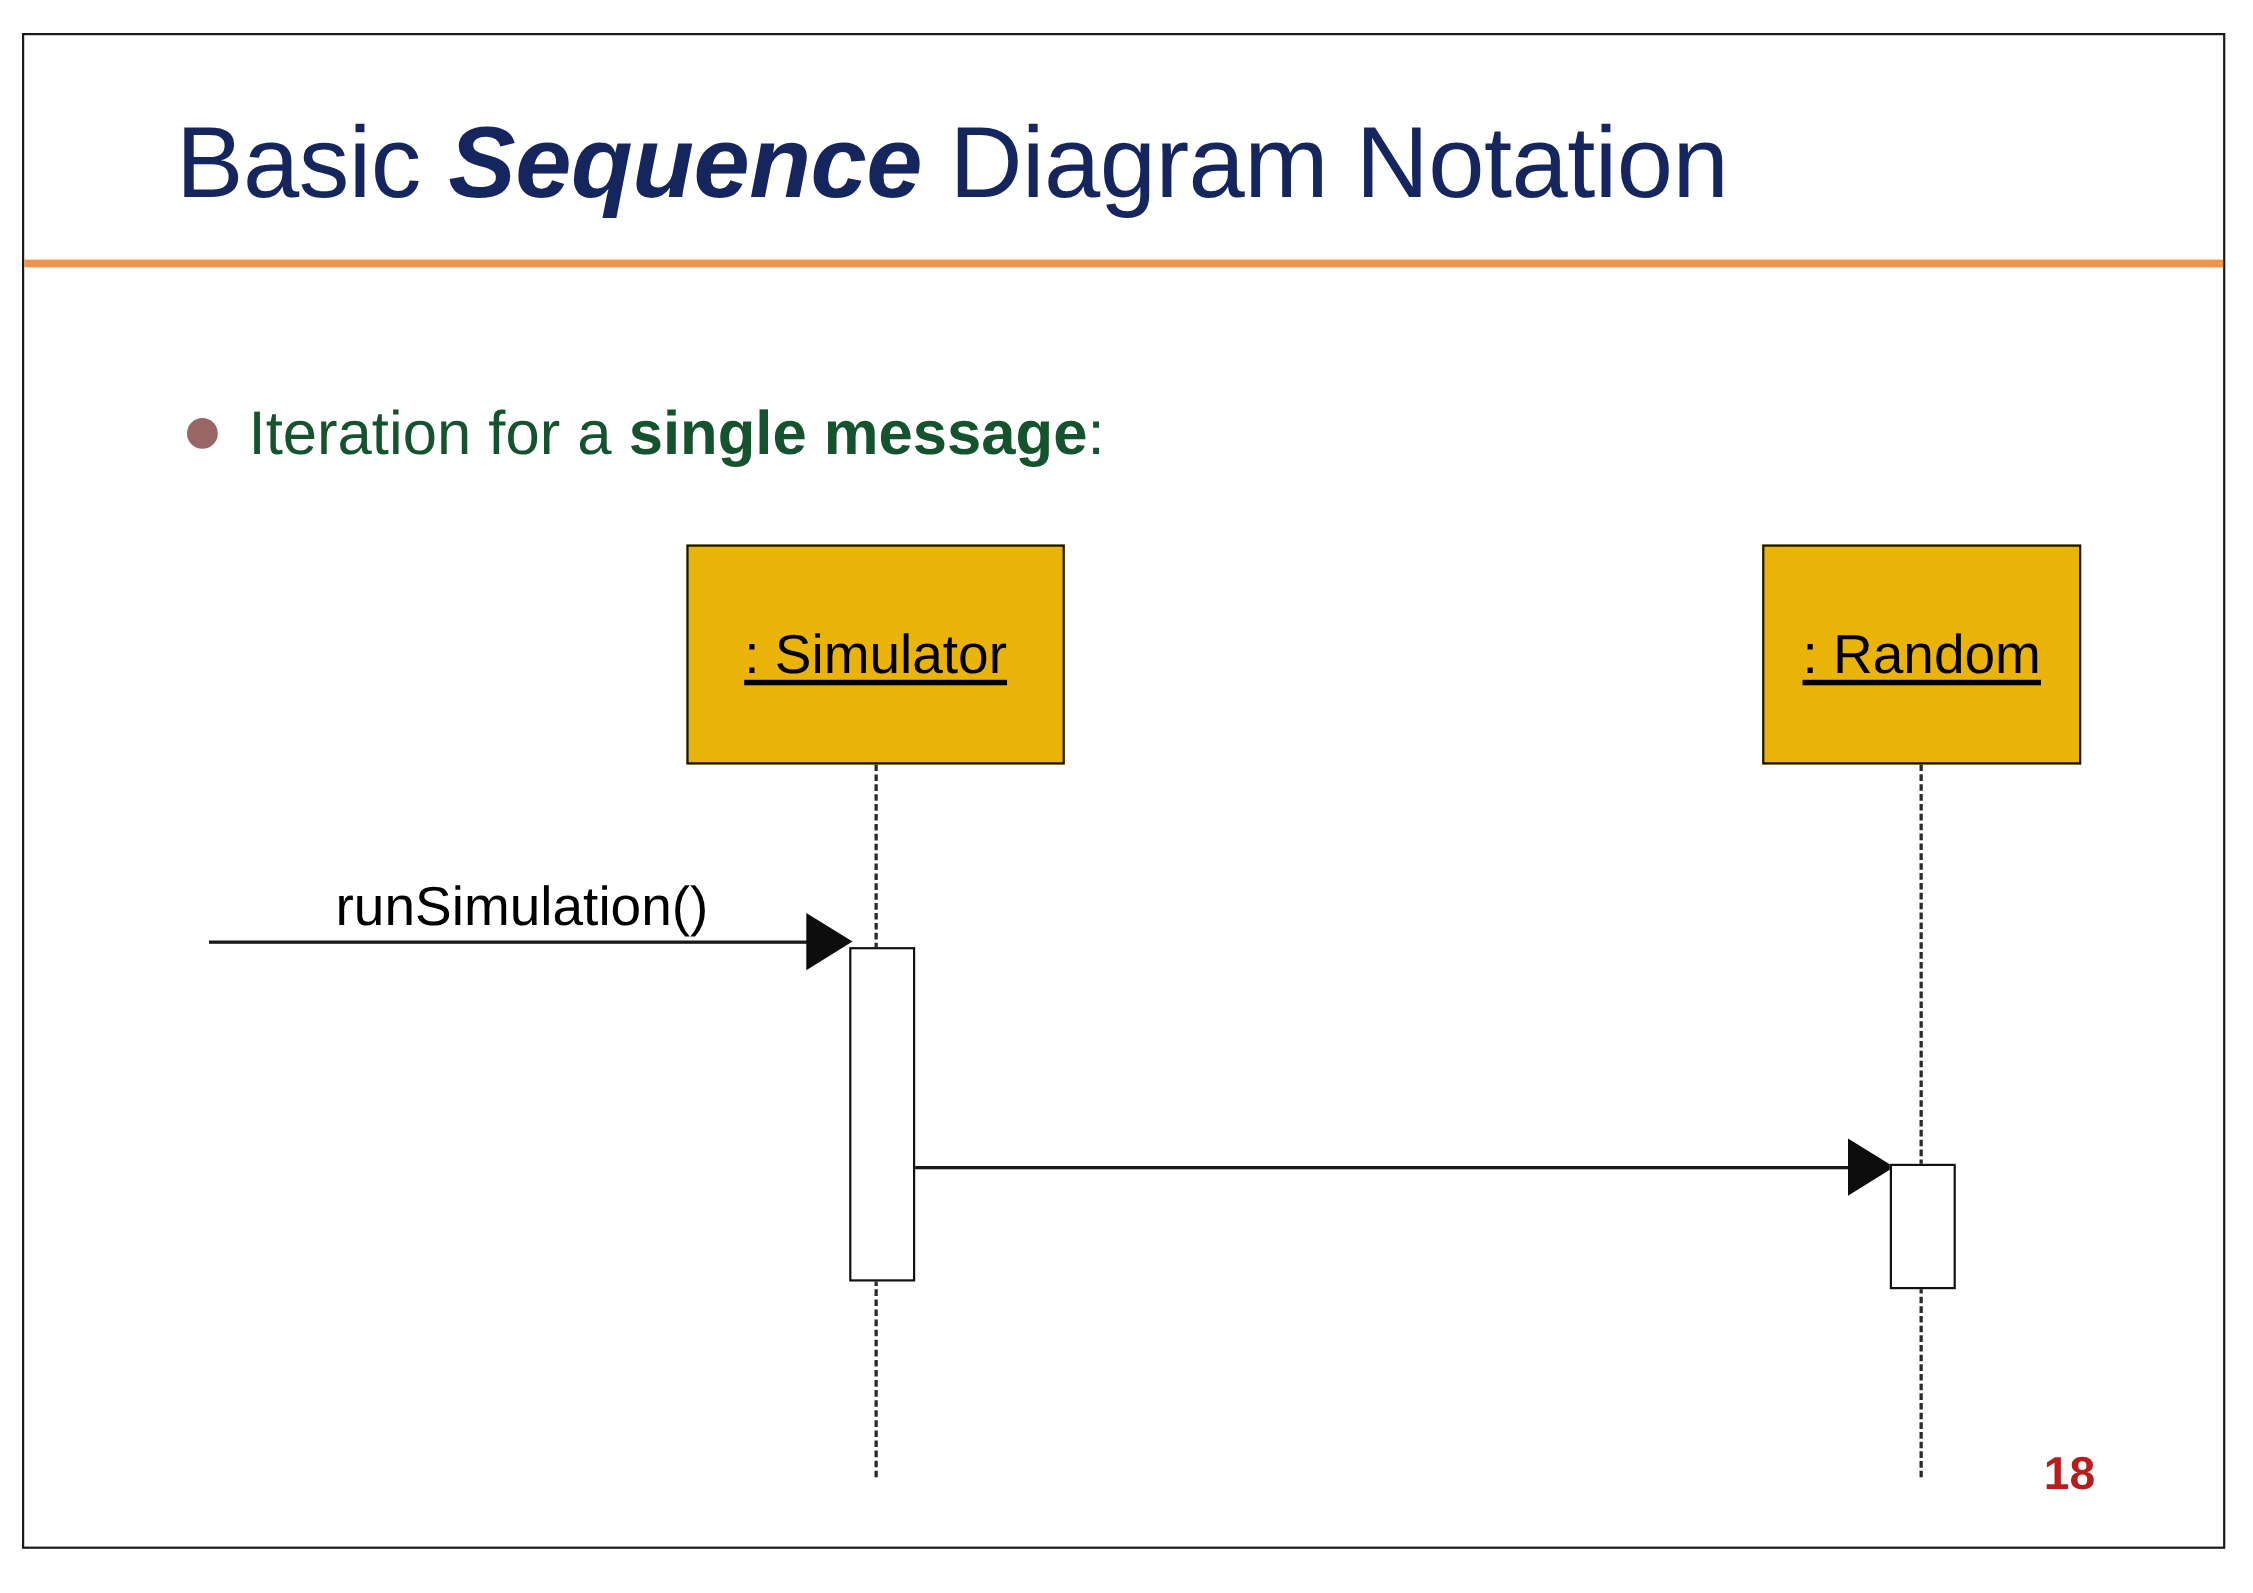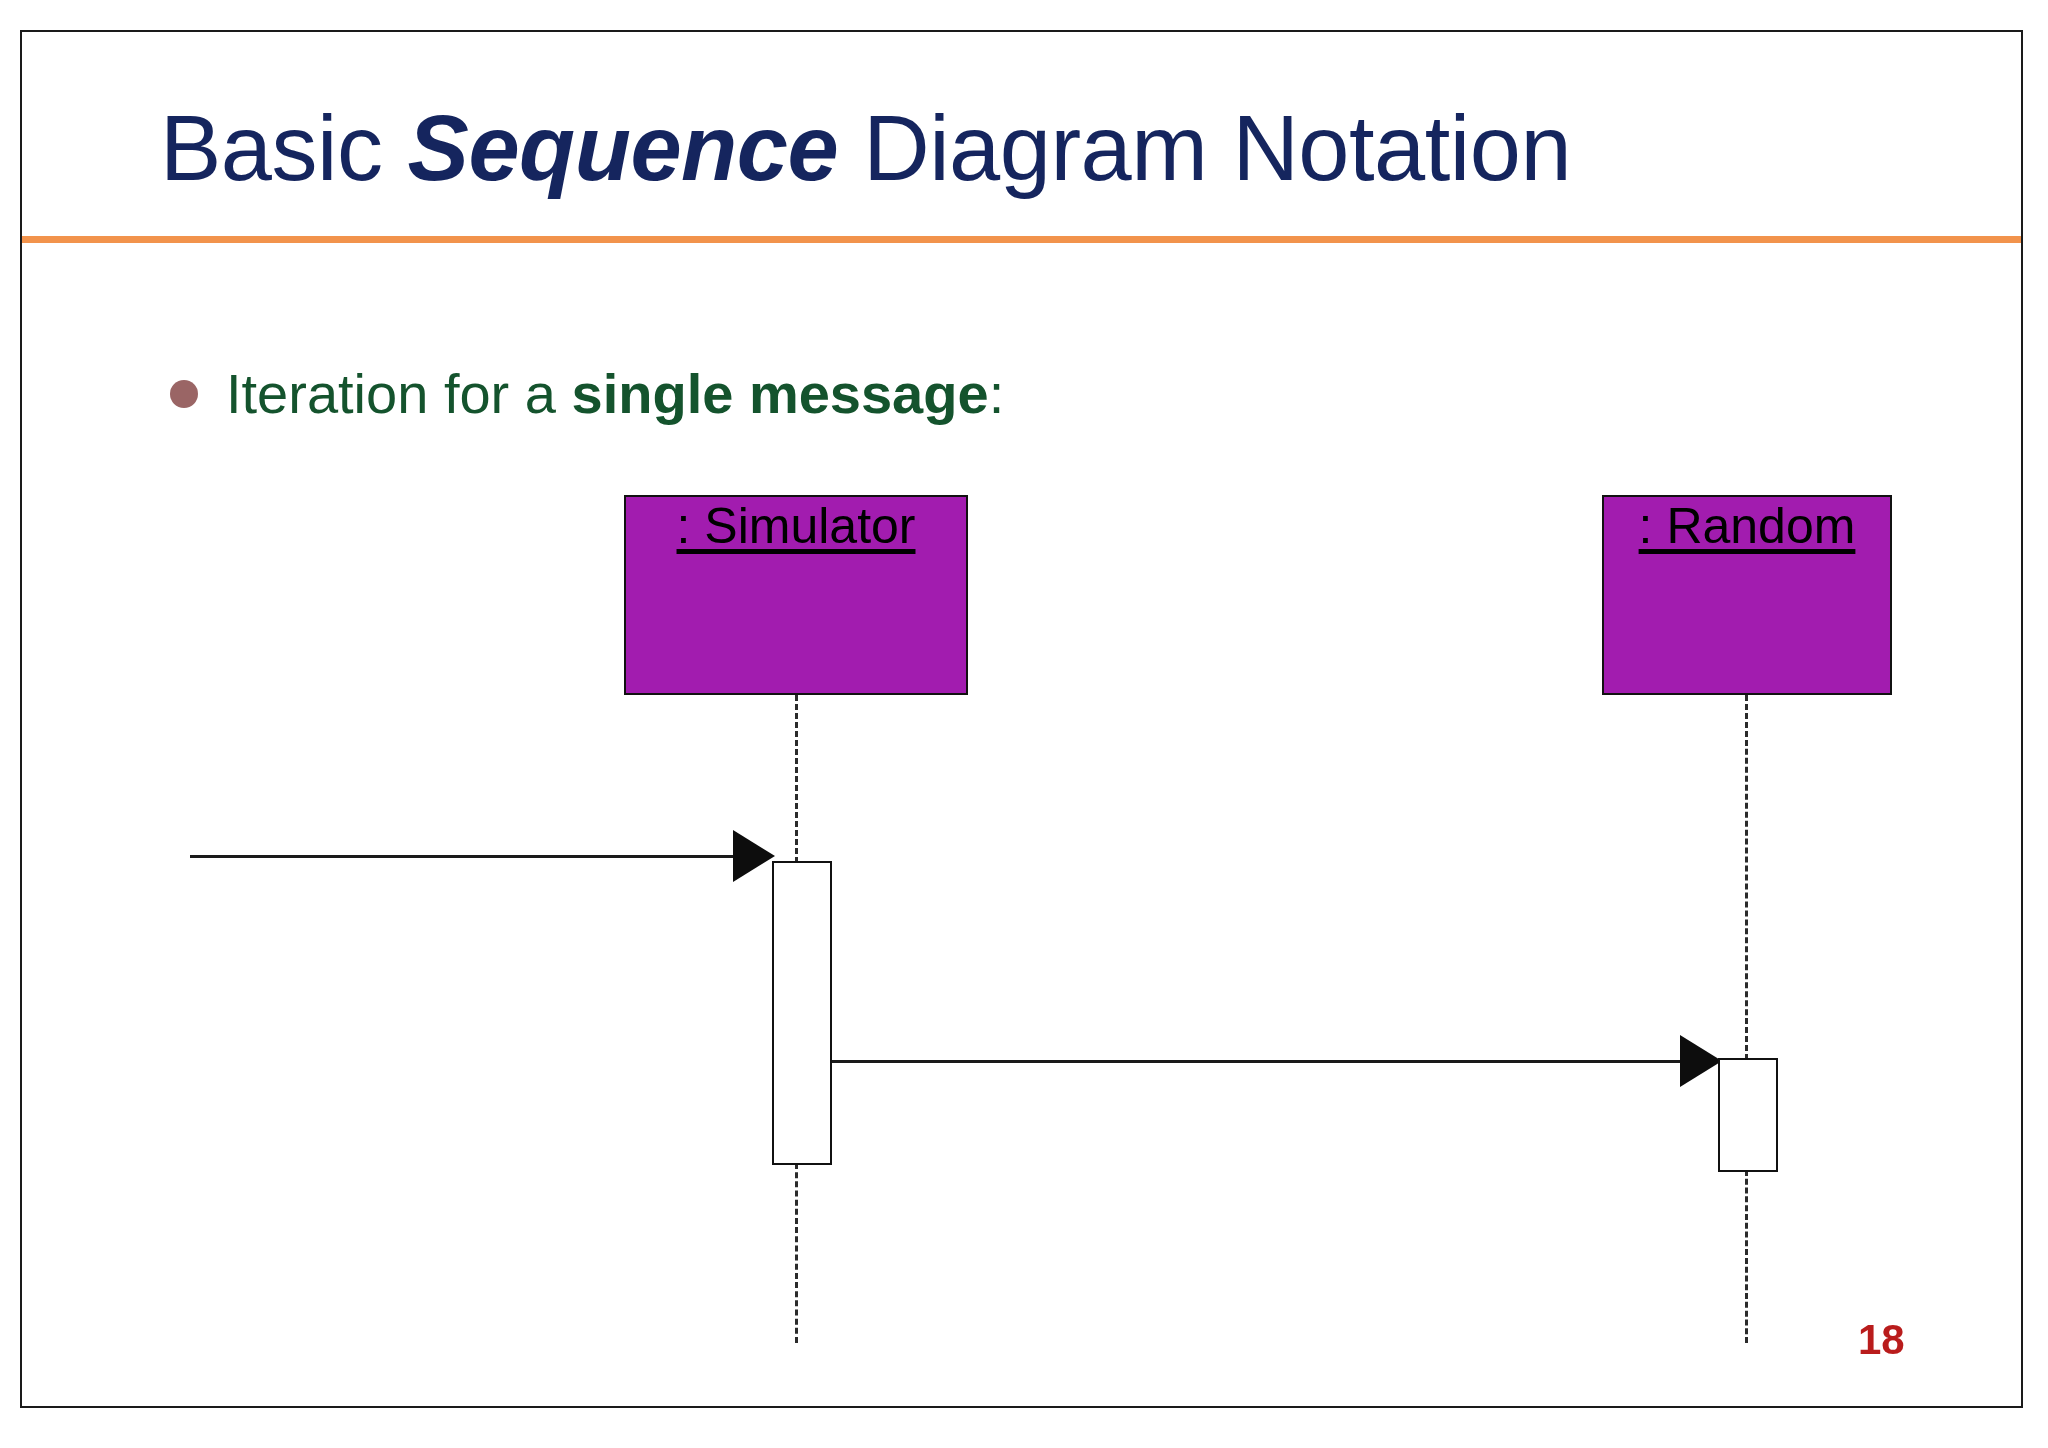--- a/index.html
+++ b/index.html
@@ -71,24 +71,24 @@
     color: #14532d;
     white-space: nowrap;
     line-height: 84px;
   }
   #bullet-text .b { font-weight: bold; }
 
   
   .lifeline-box {
     position: absolute;
     border: 2px solid #111111;
-    background: #a21caf;
+    background: #eab308;
     box-sizing: border-box;
     display: flex;
-    align-items: flex-start;
+    align-items: center;
     justify-content: center;
   }
   .lifeline-box .label {
     font-size: 50px;
     color: #000000;
     text-decoration: underline;
     text-underline-offset: 6px;
     white-space: nowrap;
   }
   .lifeline-dash {
@@ -157,20 +157,21 @@
   <div class="lifeline-box" style="left:1602px; top:495px; width:290px; height:200px;">
     <span class="label">: Random</span>
   </div>
 
   <div class="lifeline-dash" style="left:795px; top:695px; height:168px;"></div>
   <div class="lifeline-dash" style="left:795px; top:1163px; height:180px;"></div>
 
   <div class="lifeline-dash" style="left:1745px; top:695px; height:365px;"></div>
   <div class="lifeline-dash" style="left:1745px; top:1170px; height:173px;"></div>
 
+  <div class="msg-label" style="left:305px; top:795px;">runSimulation()</div>
   <div class="msg-line" style="left:190px; top:855px; width:545px;"></div>
   <div class="arrow-head" style="left:733px; top:830px;"></div>
 
   <div class="activation" style="left:772px; top:861px; width:60px; height:304px;"></div>
 
   <div class="msg-line" style="left:832px; top:1060px; width:848px;"></div>
   <div class="arrow-head" style="left:1680px; top:1035px;"></div>
 
   <div class="activation" style="left:1718px; top:1058px; width:60px; height:114px;"></div>
 

